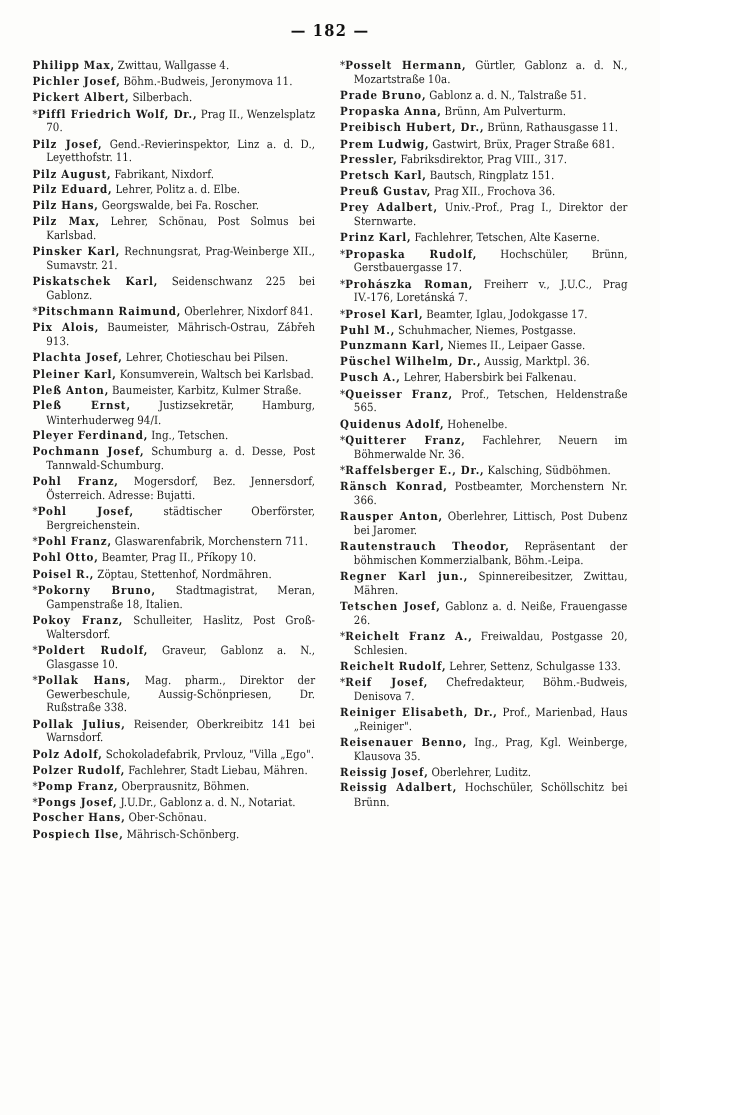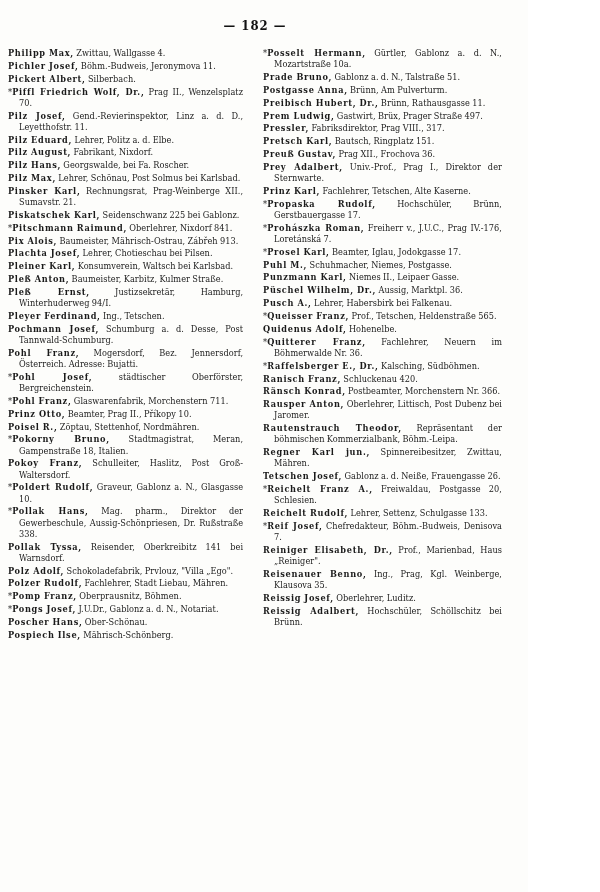--- a/index.html
+++ b/index.html
@@ -6,21 +6,21 @@
     margin: 0;
     padding: 0;
     background: #ffffff;
   }
   .page {
     position: relative;
     width: 528px;
     height: 892px;
     background: #fdfdfb;
     box-sizing: border-box;
-    padding: 18px 26px 10px 8px;
+    padding: 18px 26px 10px 26px;
     font-family: "DejaVu Serif", serif;
     color: #1a1a1a;
     overflow: hidden;
   }
   .page-header {
     text-align: center;
     font-family: "DejaVu Serif", serif;
     font-weight: bold;
     font-size: 13px;
     letter-spacing: 1px;
@@ -67,74 +67,73 @@
 
 <div class="page">
   <div class="page-header">— 182 —</div>
   <div class="columns">
     <div class="column left" id="col0">
         <p class="entry"><span class="nm">Philipp Max,</span><span> Zwittau, Wallgasse 4.</span></p>
         <p class="entry"><span class="nm">Pichler Josef,</span><span> Böhm.-Budweis, Jeronymova 11.</span></p>
         <p class="entry"><span class="nm">Pickert Albert,</span><span> Silberbach.</span></p>
         <p class="entry"><span class="star">*</span><span class="nm">Piffl Friedrich Wolf, Dr.,</span><span> Prag II., Wenzelsplatz 70.</span></p>
         <p class="entry"><span class="nm">Pilz Josef,</span><span> Gend.-Revierinspektor, Linz a. d. D., Leyetthofstr. 11.</span></p>
+        <p class="entry"><span class="nm">Pilz August,</span><span> Fabrikant, Nixdorf.</span></p>
         <p class="entry"><span class="nm">Pilz Eduard,</span><span> Lehrer, Politz a. d. Elbe.</span></p>
-        <p class="entry"><span class="nm">Pilz August,</span><span> Fabrikant, Nixdorf.</span></p>
         <p class="entry"><span class="nm">Pilz Hans,</span><span> Georgswalde, bei Fa. Roscher.</span></p>
         <p class="entry"><span class="nm">Pilz Max,</span><span> Lehrer, Schönau, Post Solmus bei Karlsbad.</span></p>
         <p class="entry"><span class="nm">Pinsker Karl,</span><span> Rechnungsrat, Prag-Weinberge XII., Sumavstr. 21.</span></p>
         <p class="entry"><span class="nm">Piskatschek Karl,</span><span> Seidenschwanz 225 bei Gablonz.</span></p>
         <p class="entry"><span class="star">*</span><span class="nm">Pitschmann Raimund,</span><span> Oberlehrer, Nixdorf 841.</span></p>
         <p class="entry"><span class="nm">Pix Alois,</span><span> Baumeister, Mährisch-Ostrau, Zábřeh 913.</span></p>
         <p class="entry"><span class="nm">Plachta Josef,</span><span> Lehrer, Chotieschau bei Pilsen.</span></p>
         <p class="entry"><span class="nm">Pleiner Karl,</span><span> Konsumverein, Waltsch bei Karlsbad.</span></p>
         <p class="entry"><span class="nm">Pleß Anton,</span><span> Baumeister, Karbitz, Kulmer Straße.</span></p>
         <p class="entry"><span class="nm">Pleß Ernst,</span><span> Justizsekretär, Hamburg, Winterhuderweg 94/I.</span></p>
         <p class="entry"><span class="nm">Pleyer Ferdinand,</span><span> Ing., Tetschen.</span></p>
         <p class="entry"><span class="nm">Pochmann Josef,</span><span> Schumburg a. d. Desse, Post Tannwald-Schumburg.</span></p>
         <p class="entry"><span class="nm">Pohl Franz,</span><span> Mogersdorf, Bez. Jennersdorf, Österreich. Adresse: Bujatti.</span></p>
         <p class="entry"><span class="star">*</span><span class="nm">Pohl Josef,</span><span> städtischer Oberförster, Bergreichenstein.</span></p>
         <p class="entry"><span class="star">*</span><span class="nm">Pohl Franz,</span><span> Glaswarenfabrik, Morchenstern 711.</span></p>
-        <p class="entry"><span class="nm">Prinz Otto,</span><span> Beamter, Prag II., Příkopy 10.</span></p>
+        <p class="entry"><span class="nm">Pohl Otto,</span><span> Beamter, Prag II., Příkopy 10.</span></p>
         <p class="entry"><span class="nm">Poisel R.,</span><span> Zöptau, Stettenhof, Nordmähren.</span></p>
         <p class="entry"><span class="star">*</span><span class="nm">Pokorny Bruno,</span><span> Stadtmagistrat, Meran, Gampenstraße 18, Italien.</span></p>
         <p class="entry"><span class="nm">Pokoy Franz,</span><span> Schulleiter, Haslitz, Post Groß-Waltersdorf.</span></p>
         <p class="entry"><span class="star">*</span><span class="nm">Poldert Rudolf,</span><span> Graveur, Gablonz a. N., Glasgasse 10.</span></p>
         <p class="entry"><span class="star">*</span><span class="nm">Pollak Hans,</span><span> Mag. pharm., Direktor der Gewerbeschule, Aussig-Schönpriesen, Dr. Rußstraße 338.</span></p>
-        <p class="entry"><span class="nm">Pollak Tyssa,</span><span> Reisender, Oberkreibitz 141 bei Warnsdorf.</span></p>
+        <p class="entry"><span class="nm">Pollak Julius,</span><span> Reisender, Oberkreibitz 141 bei Warnsdorf.</span></p>
         <p class="entry"><span class="nm">Polz Adolf,</span><span> Schokoladefabrik, Prvlouz, "Villa „Ego".</span></p>
         <p class="entry"><span class="nm">Polzer Rudolf,</span><span> Fachlehrer, Stadt Liebau, Mähren.</span></p>
         <p class="entry"><span class="star">*</span><span class="nm">Pomp Franz,</span><span> Oberprausnitz, Böhmen.</span></p>
         <p class="entry"><span class="star">*</span><span class="nm">Pongs Josef,</span><span> J.U.Dr., Gablonz a. d. N., Notariat.</span></p>
         <p class="entry"><span class="nm">Poscher Hans,</span><span> Ober-Schönau.</span></p>
         <p class="entry"><span class="nm">Pospiech Ilse,</span><span> Mährisch-Schönberg.</span></p>
       </div>
     <div class="column right" id="col1">
         <p class="entry"><span class="star">*</span><span class="nm">Posselt Hermann,</span><span> Gürtler, Gablonz a. d. N., Mozartstraße 10a.</span></p>
         <p class="entry"><span class="nm">Prade Bruno,</span><span> Gablonz a. d. N., Talstraße 51.</span></p>
-        <p class="entry"><span class="nm">Postgasse Anna,</span><span> Brünn, Am Pulverturm.</span></p>
+        <p class="entry"><span class="nm">Propaska Anna,</span><span> Brünn, Am Pulverturm.</span></p>
         <p class="entry"><span class="nm">Preibisch Hubert, Dr.,</span><span> Brünn, Rathausgasse 11.</span></p>
-        <p class="entry"><span class="nm">Prem Ludwig,</span><span> Gastwirt, Brüx, Prager Straße 497.</span></p>
+        <p class="entry"><span class="nm">Prem Ludwig,</span><span> Gastwirt, Brüx, Prager Straße 681.</span></p>
         <p class="entry"><span class="nm">Pressler,</span><span> Fabriksdirektor, Prag VIII., 317.</span></p>
         <p class="entry"><span class="nm">Pretsch Karl,</span><span> Bautsch, Ringplatz 151.</span></p>
         <p class="entry"><span class="nm">Preuß Gustav,</span><span> Prag XII., Frochova 36.</span></p>
         <p class="entry"><span class="nm">Prey Adalbert,</span><span> Univ.-Prof., Prag I., Direktor der Sternwarte.</span></p>
         <p class="entry"><span class="nm">Prinz Karl,</span><span> Fachlehrer, Tetschen, Alte Kaserne.</span></p>
         <p class="entry"><span class="star">*</span><span class="nm">Propaska Rudolf,</span><span> Hochschüler, Brünn, Gerstbauergasse 17.</span></p>
         <p class="entry"><span class="star">*</span><span class="nm">Prohászka Roman,</span><span> Freiherr v., J.U.C., Prag IV.-176, Loretánská 7.</span></p>
         <p class="entry"><span class="star">*</span><span class="nm">Prosel Karl,</span><span> Beamter, Iglau, Jodokgasse 17.</span></p>
         <p class="entry"><span class="nm">Puhl M.,</span><span> Schuhmacher, Niemes, Postgasse.</span></p>
         <p class="entry"><span class="nm">Punzmann Karl,</span><span> Niemes II., Leipaer Gasse.</span></p>
         <p class="entry"><span class="nm">Püschel Wilhelm, Dr.,</span><span> Aussig, Marktpl. 36.</span></p>
         <p class="entry"><span class="nm">Pusch A.,</span><span> Lehrer, Habersbirk bei Falkenau.</span></p>
         <p class="entry"><span class="star">*</span><span class="nm">Queisser Franz,</span><span> Prof., Tetschen, Heldenstraße 565.</span></p>
         <p class="entry"><span class="nm">Quidenus Adolf,</span><span> Hohenelbe.</span></p>
         <p class="entry"><span class="star">*</span><span class="nm">Quitterer Franz,</span><span> Fachlehrer, Neuern im Böhmerwalde Nr. 36.</span></p>
         <p class="entry"><span class="star">*</span><span class="nm">Raffelsberger E., Dr.,</span><span> Kalsching, Südböhmen.</span></p>
-        <p class="entry"><span class="nm">Ranisch Franz,</span><span> Schluckenau 420.</span></p>
         <p class="entry"><span class="nm">Ränsch Konrad,</span><span> Postbeamter, Morchenstern Nr. 366.</span></p>
         <p class="entry"><span class="nm">Rausper Anton,</span><span> Oberlehrer, Littisch, Post Dubenz bei Jaromer.</span></p>
         <p class="entry"><span class="nm">Rautenstrauch Theodor,</span><span> Repräsentant der böhmischen Kommerzialbank, Böhm.-Leipa.</span></p>
         <p class="entry"><span class="nm">Regner Karl jun.,</span><span> Spinnereibesitzer, Zwittau, Mähren.</span></p>
         <p class="entry"><span class="nm">Tetschen Josef,</span><span> Gablonz a. d. Neiße, Frauengasse 26.</span></p>
         <p class="entry"><span class="star">*</span><span class="nm">Reichelt Franz A.,</span><span> Freiwaldau, Postgasse 20, Schlesien.</span></p>
         <p class="entry"><span class="nm">Reichelt Rudolf,</span><span> Lehrer, Settenz, Schulgasse 133.</span></p>
         <p class="entry"><span class="star">*</span><span class="nm">Reif Josef,</span><span> Chefredakteur, Böhm.-Budweis, Denisova 7.</span></p>
         <p class="entry"><span class="nm">Reiniger Elisabeth, Dr.,</span><span> Prof., Marienbad, Haus „Reiniger".</span></p>
         <p class="entry"><span class="nm">Reisenauer Benno,</span><span> Ing., Prag, Kgl. Weinberge, Klausova 35.</span></p>

